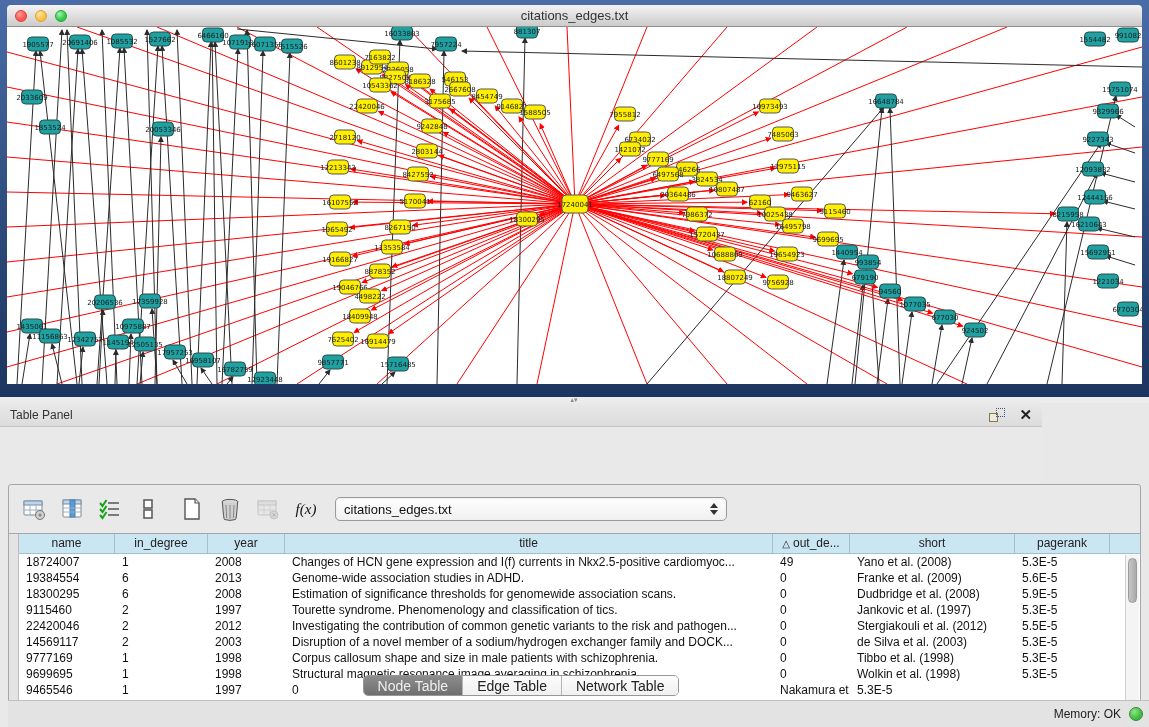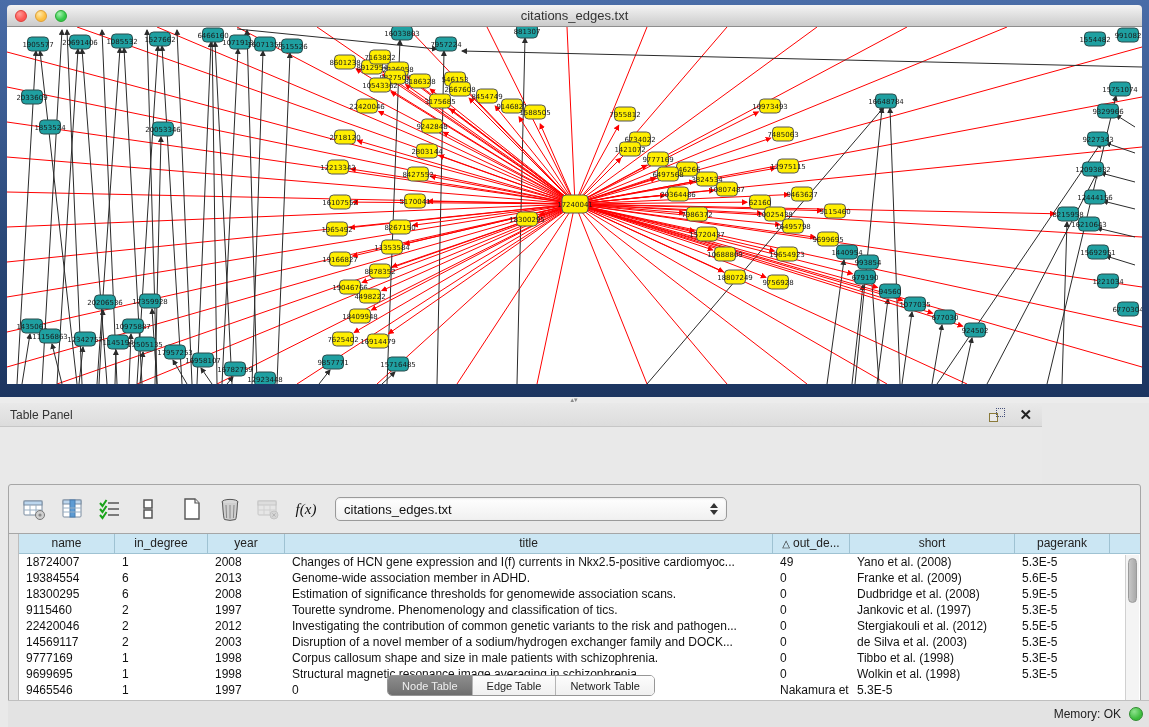--- a/index.html
+++ b/index.html
@@ -64,21 +64,21 @@
   .grid-row .c { font-size:12px; color:#111; line-height:16px; padding-left:7px; white-space:nowrap; overflow:hidden; }
   .sort-tri { font-size:10px; margin-right:3px; }
 
   .vscroll { position:absolute; right:1px; top:21px; width:14px; height:160px; background:#f4f4f4; border-left:1px solid #d0d0d0; }
   .vscroll .thumb { position:absolute; left:2px; top:3px; width:9px; height:45px; border-radius:5px; background:linear-gradient(90deg,#c7c7c7,#a9a9a9); border:1px solid #9a9a9a; }
 
   
   .tabs-bar { position:absolute; left:0; top:272px; width:100%; display:flex; justify-content:center; }
   .seg { display:flex; border:1px solid #979797; border-radius:5px; overflow:hidden; height:21px;
     box-shadow:0 1px 1px rgba(255,255,255,.8); }
-  .seg-btn { padding:0 14px; font-size:11px; line-height:20px; background:linear-gradient(#fdfdfd,#f0f0f0);
+  .seg-btn { padding:0 14px; font-size:14px; line-height:20px; background:linear-gradient(#fdfdfd,#f0f0f0);
     color:#222; border-right:1px solid #b5b5b5; cursor:pointer; }
   .seg-btn:last-child { border-right:none; }
   .seg-btn.selected { background:linear-gradient(#8d8d8d,#6f6f6f); color:#efefef; }
 
   
   .status-bar { position:absolute; left:8px; top:297px; width:1149px; height:27px; background:#e3e3e3; border-top:1px solid #bfbfbf;
     display:flex; align-items:center; justify-content:flex-end; padding-right:14px; gap:8px; }
   .mem-label { font-size:12px; color:#222; }
   .mem-dot { width:14px; height:14px; border-radius:50%; background:radial-gradient(circle at 35% 30%, #8ee28e, #3cbb3c 65%); border:1px solid #2e8b2e; }
 </style>
@@ -811,21 +811,21 @@
             <div class="c">49</div>
             <div class="c">Yano et al. (2008)</div>
             <div class="c">5.3E-5</div>
             <div></div>
           </div>
           <div class="grid-row">
             <div class="gutter"></div>
             <div class="c">19384554</div>
             <div class="c">6</div>
             <div class="c">2013</div>
-            <div class="c">Genome-wide association member in ADHD.</div>
+            <div class="c">Genome-wide association studies in ADHD.</div>
             <div class="c">0</div>
             <div class="c">Franke et al. (2009)</div>
             <div class="c">5.6E-5</div>
             <div></div>
           </div>
           <div class="grid-row">
             <div class="gutter"></div>
             <div class="c">18300295</div>
             <div class="c">6</div>
             <div class="c">2008</div>

